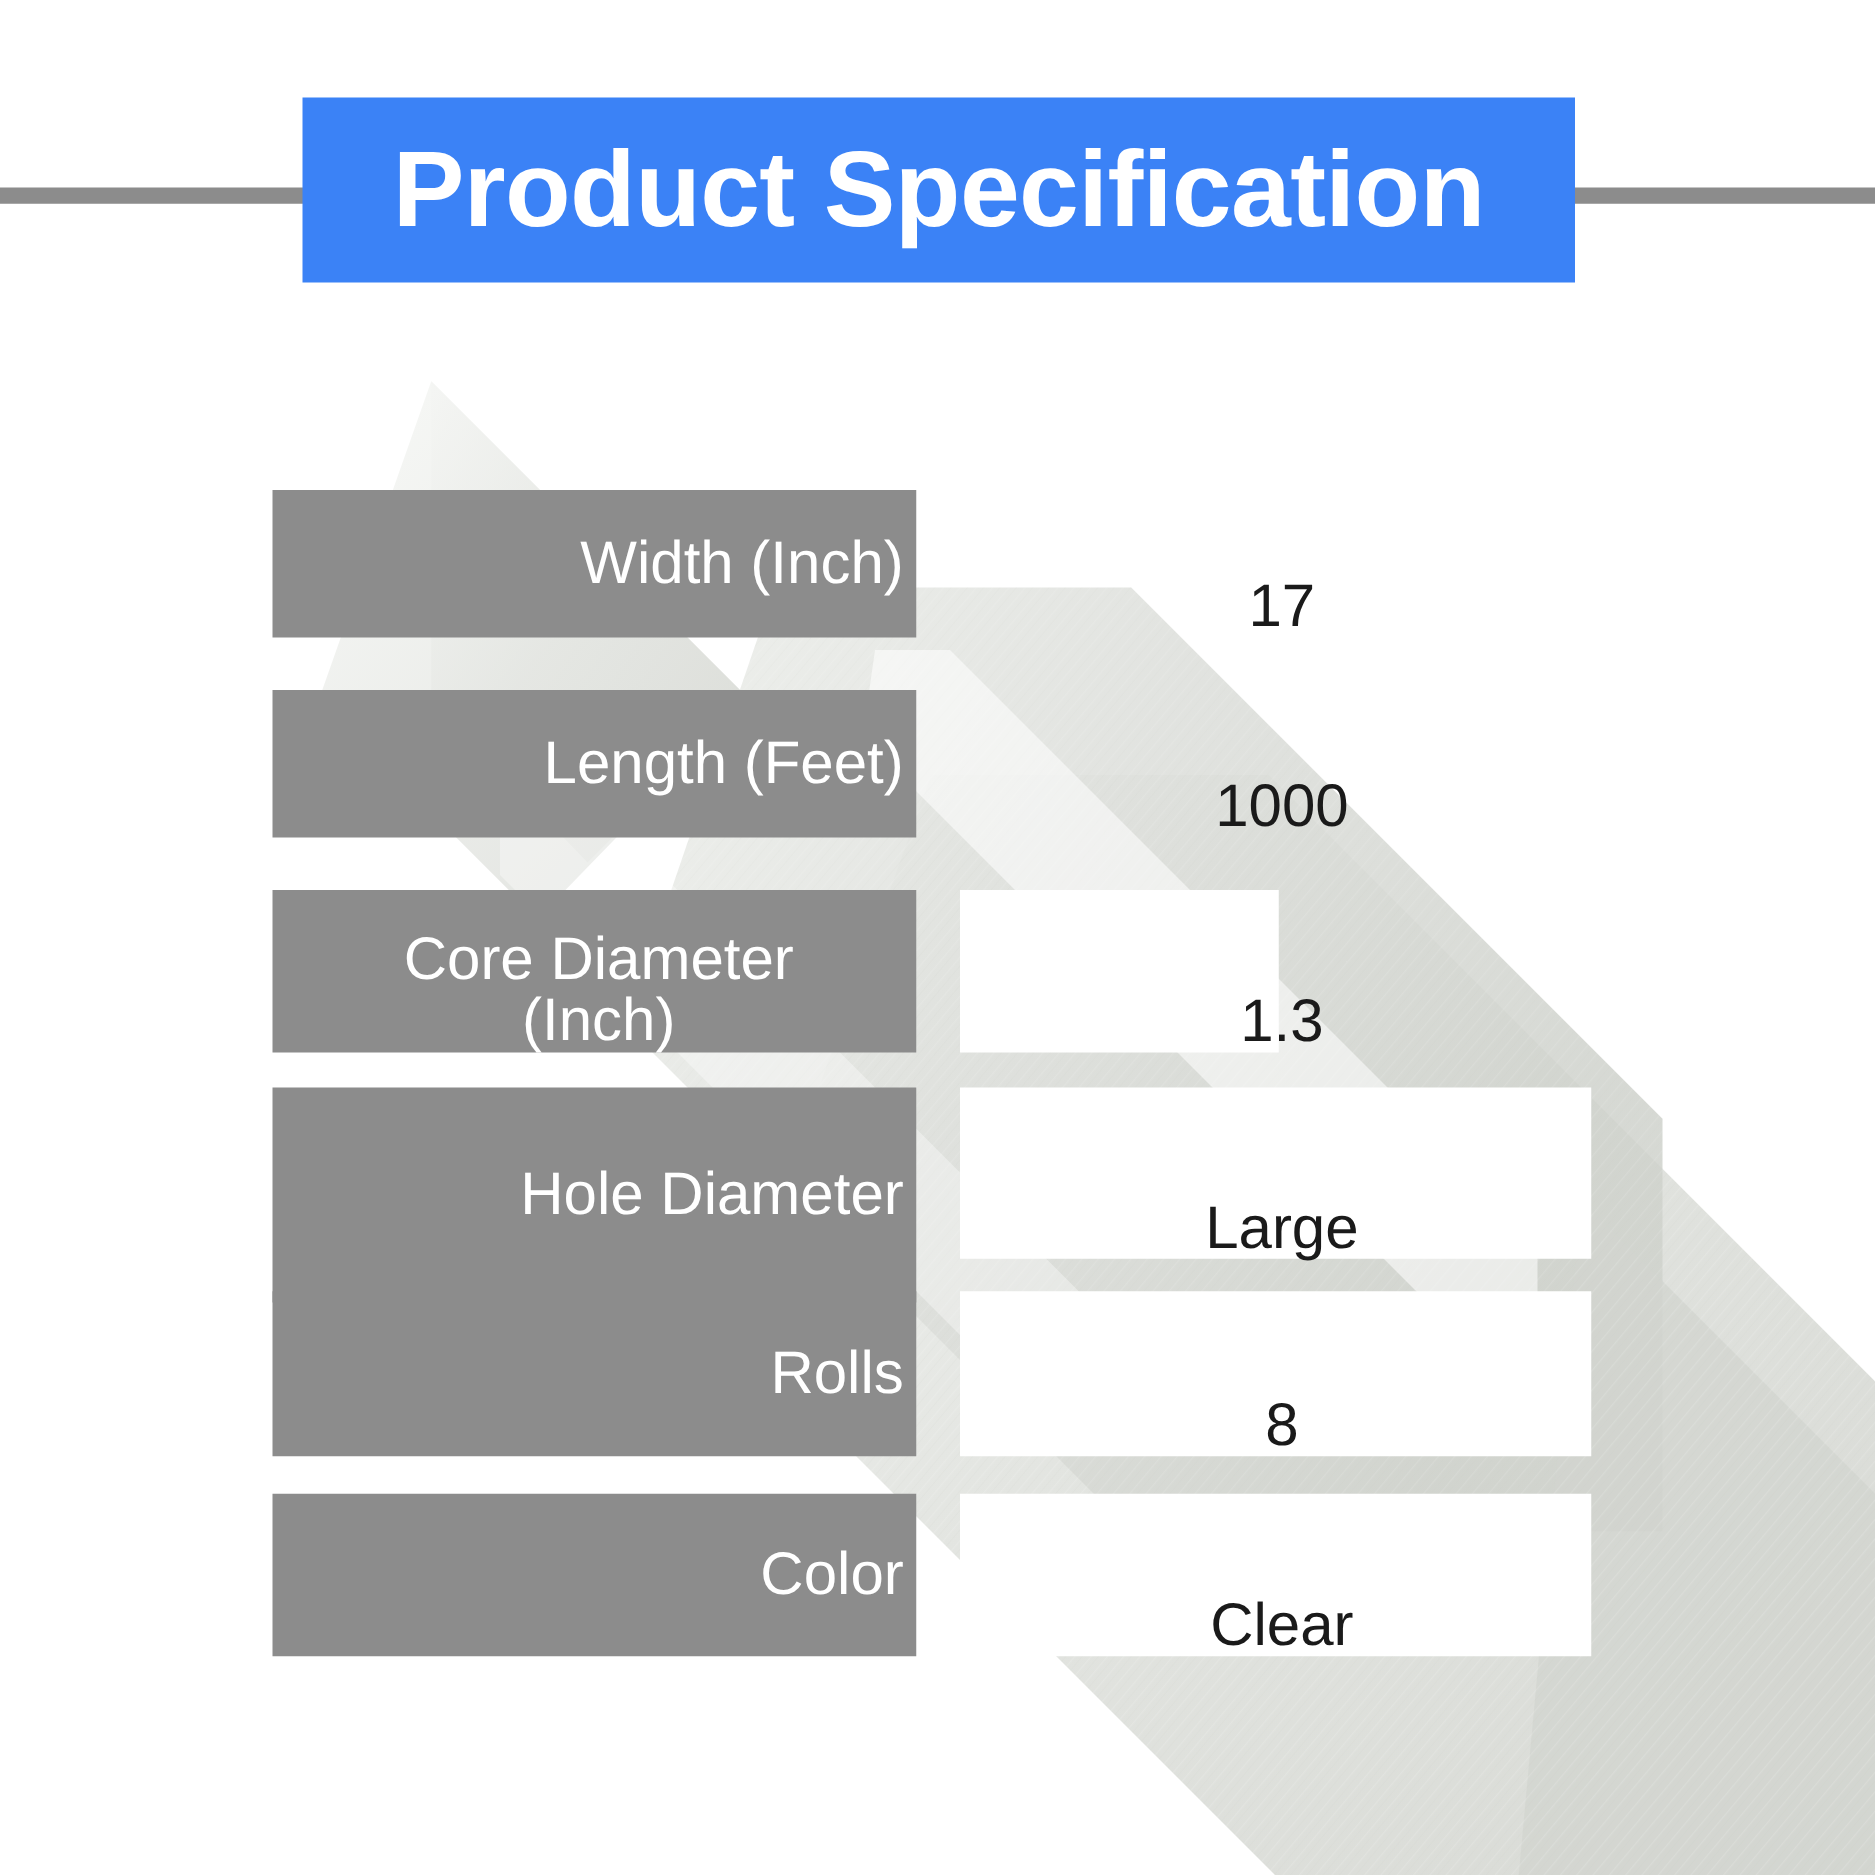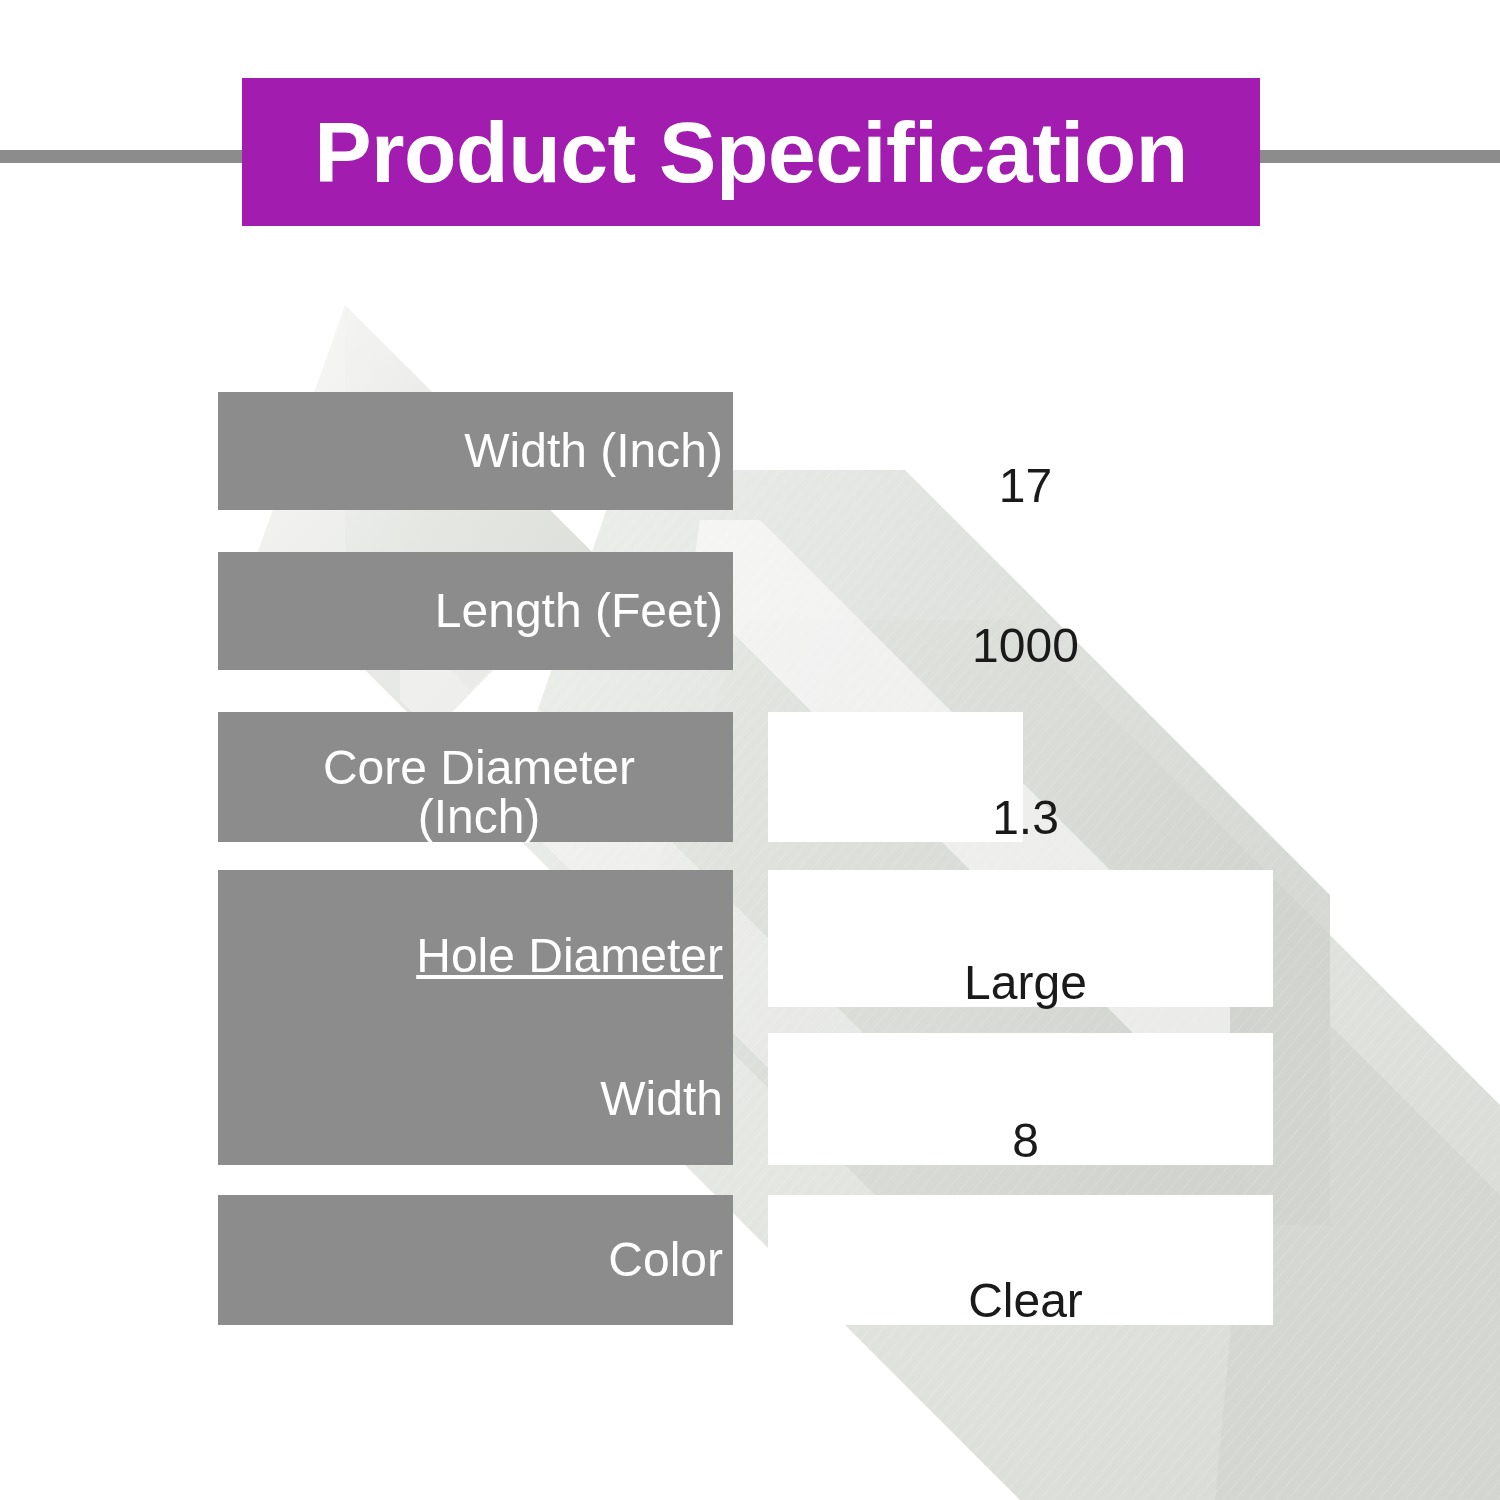--- a/index.html
+++ b/index.html
@@ -45,21 +45,21 @@
   }
   #rule-left  { left: 0px;    width: 243px; }
   #rule-right { left: 1258px; width: 242px; }
 
   #title-box {
     position: absolute;
     left: 242px;
     top: 0px;
     width: 1018px;
     height: 148px;
-    background: #a21caf;
+    background: #3b82f6;
     display: flex;
     align-items: center;
     justify-content: center;
   }
   #title-text {
     color: #ffffff;
     font-size: 86px;
     font-weight: bold;
     letter-spacing: -0.5px;
     line-height: 1;
@@ -187,32 +187,32 @@
         <span>Core Diameter</span>
         <span class="l2">(Inch)</span>
       </div>
       <div class="value-cell" style="left:768px;top:712px;width:515px;height:130px;">
         <span>1.3</span>
       </div>
     </div>
 
     <div class="spec-row">
       <div class="value-backdrop" style="left:768px;top:870px;width:505px;height:137px;"></div>
-      <div class="label-cell" style="top:870px;height:172px;text-decoration:underline;">
+      <div class="label-cell" style="top:870px;height:172px;">
         <span>Hole Diameter</span>
       </div>
       <div class="value-cell" style="left:768px;top:870px;width:515px;height:137px;">
         <span>Large</span>
       </div>
     </div>
 
     <div class="spec-row">
       <div class="value-backdrop" style="left:768px;top:1033px;width:505px;height:132px;"></div>
       <div class="label-cell" style="top:1033px;height:132px;">
-        <span>Width</span>
+        <span>Rolls</span>
       </div>
       <div class="value-cell" style="left:768px;top:1033px;width:515px;height:132px;">
         <span>8</span>
       </div>
     </div>
 
     <div class="spec-row">
       <div class="value-backdrop" style="left:768px;top:1195px;width:505px;height:130px;"></div>
       <div class="label-cell" style="top:1195px;height:130px;">
         <span>Color</span>

